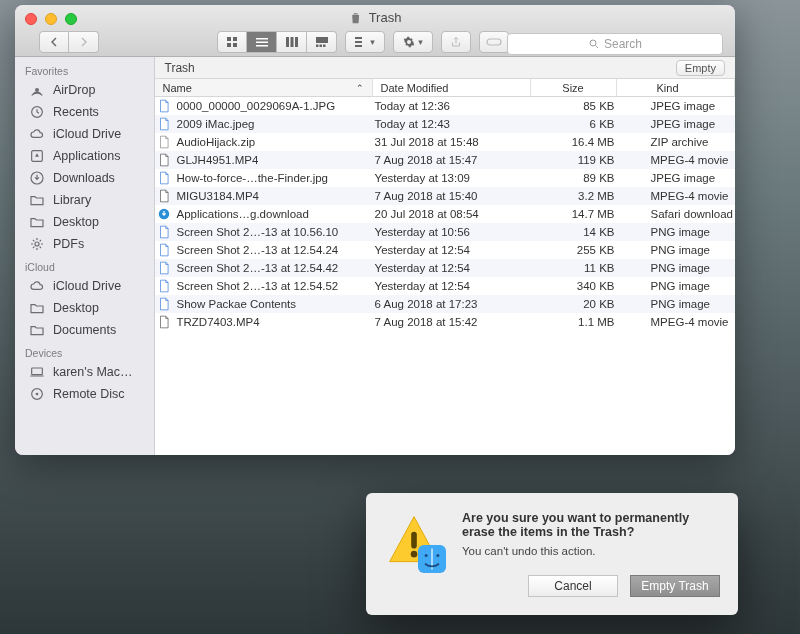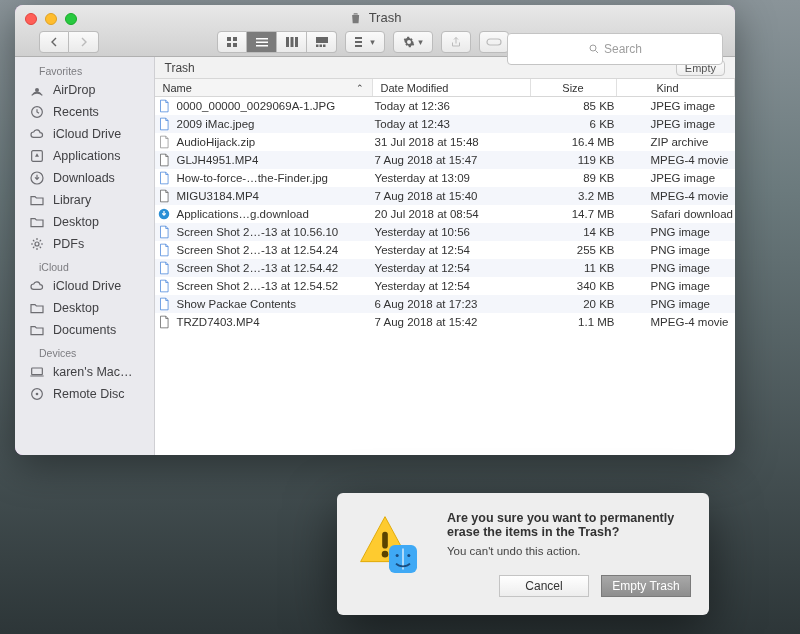--- a/index.html
+++ b/index.html
@@ -13,42 +13,42 @@
 .t-green { background: #28c940; border: 0.5px solid #1aab29; }
 .wtitle { position: absolute; left: 50%; top: 5px; transform: translateX(-50%); font-size: 13px; color: #4a4a4a; display: flex; align-items: center; gap: 6px; }
 .toolbar { position: absolute; left: 24px; top: 26px; display: flex; gap: 8px; align-items: center; }
 .toolbar-group { display: flex; }
 .tbtn { height: 22px; min-width: 30px; background: linear-gradient(180deg,#fafafa,#eaeaea); border: 1px solid #bcbcbc; display: flex; align-items: center; justify-content: center; font-size: 11px; color: #666; }
 .tbtn:first-child { border-radius: 4px 0 0 4px; }
 .tbtn:last-child { border-radius: 0 4px 4px 0; }
 .tbtn:only-child { border-radius: 4px; }
 .tbtn.active { background: #7b7b7b; color: #fff; }
 .tbtn + .tbtn { border-left: none; }
-.searchbar { position: absolute; right: 12px; top: 28px; width: 216px; height: 32px; background: #fff; border: 1px solid #c4c4c4; border-radius: 4px; display: flex; align-items: center; justify-content: center; font-size: 12px; color: #9e9e9e; gap: 4px; }
+.searchbar { position: absolute; right: 12px; top: 28px; width: 216px; height: 22px; background: #fff; border: 1px solid #c4c4c4; border-radius: 4px; display: flex; align-items: center; justify-content: center; font-size: 12px; color: #9e9e9e; gap: 4px; }
 .body { flex: 1; display: flex; overflow: hidden; }
 .sidebar { width: 140px; background: #eaeaee; border-right: 1px solid #cfcfd3; overflow-y: auto; font-size: 12.5px; padding-top: 2px; }
-.sb-section { font-size: 10.5px; color: #7c7c80; padding: 6px 24px 2px; font-weight: 500; }
+.sb-section { font-size: 10.5px; color: #7c7c80; padding: 6px 10px 2px; font-weight: 500; }
 .sb-item { padding: 3px 10px 3px 14px; color: #414144; display: flex; align-items: center; gap: 8px; cursor: default; white-space: nowrap; overflow: hidden; text-overflow: ellipsis; }
 .sb-icon { width: 16px; height: 16px; display: inline-flex; align-items: center; justify-content: center; color: #6d6d72; flex-shrink: 0; }
 .main { flex: 1; display: flex; flex-direction: column; background: #fff; }
 .pathbar { height: 22px; background: #f2f2f2; border-bottom: 1px solid #d7d7d7; display: flex; align-items: center; padding: 0 10px; font-size: 12px; color: #444; justify-content: space-between; }
 .emptybtn { font-size: 11px; padding: 1px 8px; border: 1px solid #c8c8c8; background: linear-gradient(180deg,#fdfdfd,#eee); border-radius: 4px; color: #555; }
 .headerrow { display: flex; height: 18px; border-bottom: 1px solid #d7d7d7; font-size: 11px; color: #333; background: #fff; }
 .hcol { padding: 2px 8px; border-right: 1px solid #e0e0e0; display: flex; align-items: center; justify-content: space-between; }
 .hcol.sorted { background: #f5f5f5; }
 .filelist { flex: 1; overflow-y: auto; }
 .frow { display: flex; height: 18px; font-size: 11.5px; color: #333; align-items: center; }
 .frow:nth-child(even) { background: #f4f6fb; }
 .fcell { padding: 0 2px; white-space: nowrap; overflow: hidden; text-overflow: ellipsis; }
 .c-name { width: 218px; display: flex; align-items: center; gap: 6px; }
 .c-date { width: 158px; }
 .c-size { width: 86px; text-align: right; }
 .c-kind { flex: 1; margin-left: 32px; }
 .ficon { width: 14px; height: 14px; display: inline-block; flex-shrink: 0; }
-.dialog { position: absolute; left: 337px; top: 493px; width: 372px; background: #eeeeee; border-radius: 6px; box-shadow: 0 15px 50px rgba(0,0,0,0.5); padding: 18px; display: flex; gap: 32px; }
+.dialog { position: absolute; left: 366px; top: 493px; width: 372px; background: #eeeeee; border-radius: 6px; box-shadow: 0 15px 50px rgba(0,0,0,0.5); padding: 18px; display: flex; gap: 18px; }
 .dialog-icon { width: 60px; height: 60px; flex-shrink: 0; position: relative; }
 .dialog-body { flex: 1; }
 .dialog-title { font-size: 12.5px; font-weight: bold; color: #333; margin-bottom: 6px; }
 .dialog-text { font-size: 11.5px; color: #444; margin-bottom: 18px; }
 .dialog-buttons { display: flex; justify-content: flex-end; gap: 12px; }
 .dbtn { min-width: 90px; height: 22px; border-radius: 0; font-size: 12px; display: flex; align-items: center; justify-content: center; }
 .dbtn-normal { background: linear-gradient(180deg,#fff,#ededed); border: 1px solid #c4c4c4; color: #333; }
 .dbtn-primary { background: linear-gradient(180deg,#a8a8a8,#8e8e8e); border: 1px solid #7a7a7a; color: #fff; }
 svg { display: block; }
 </style>

